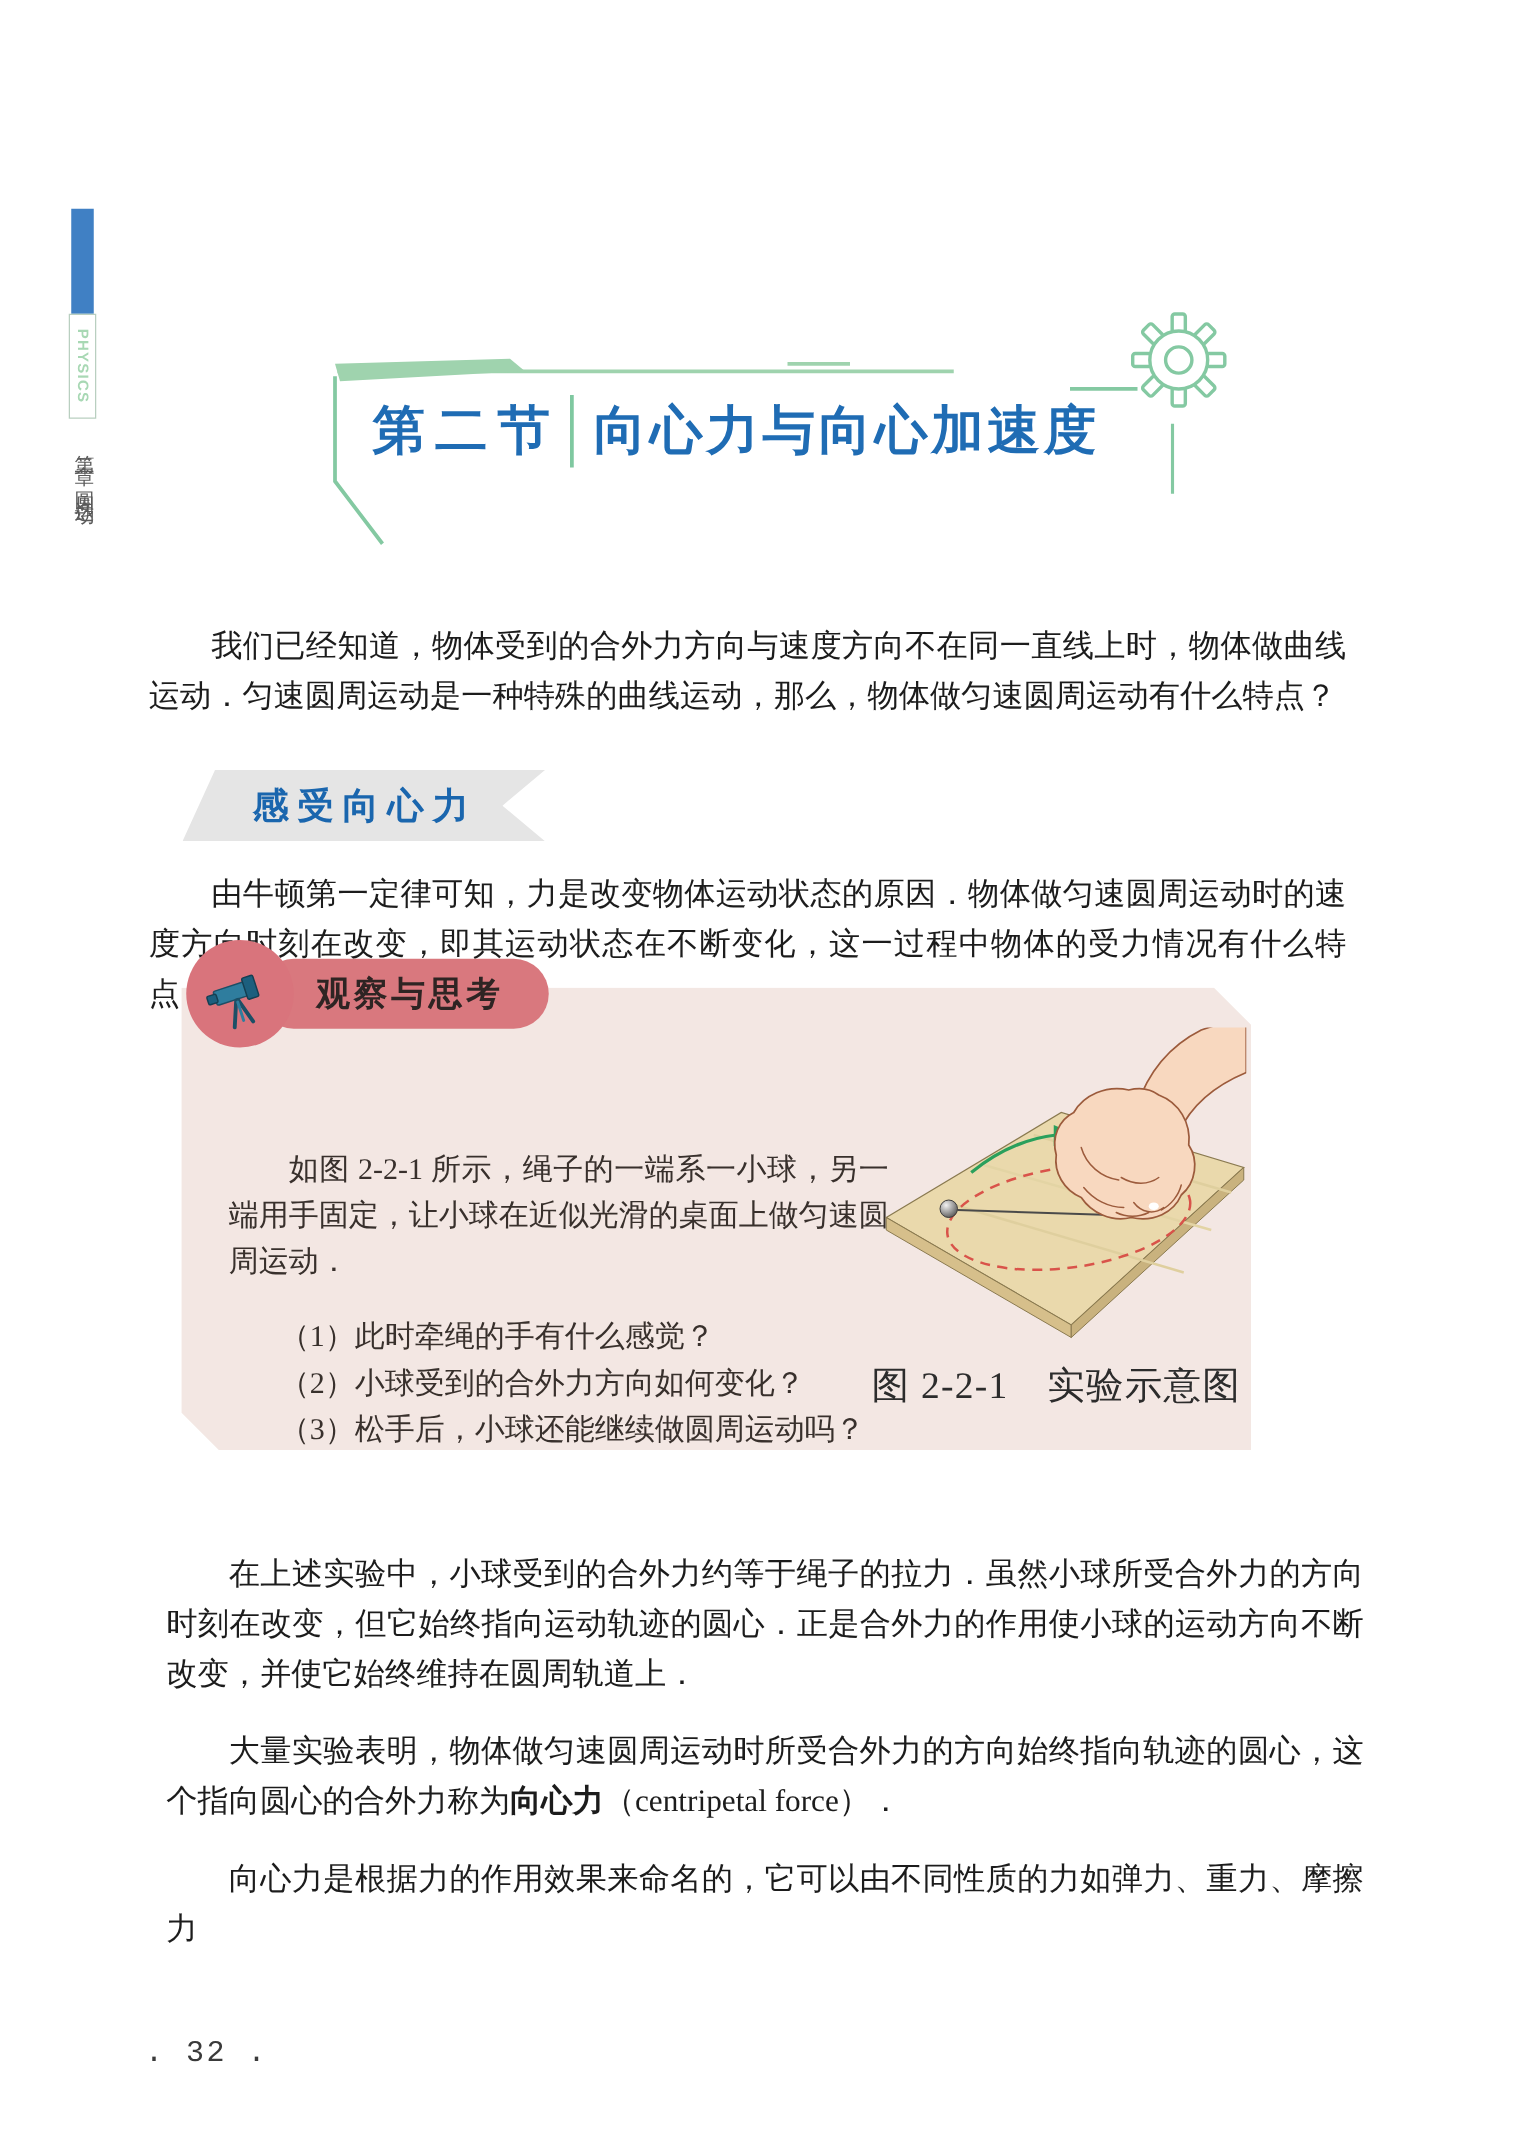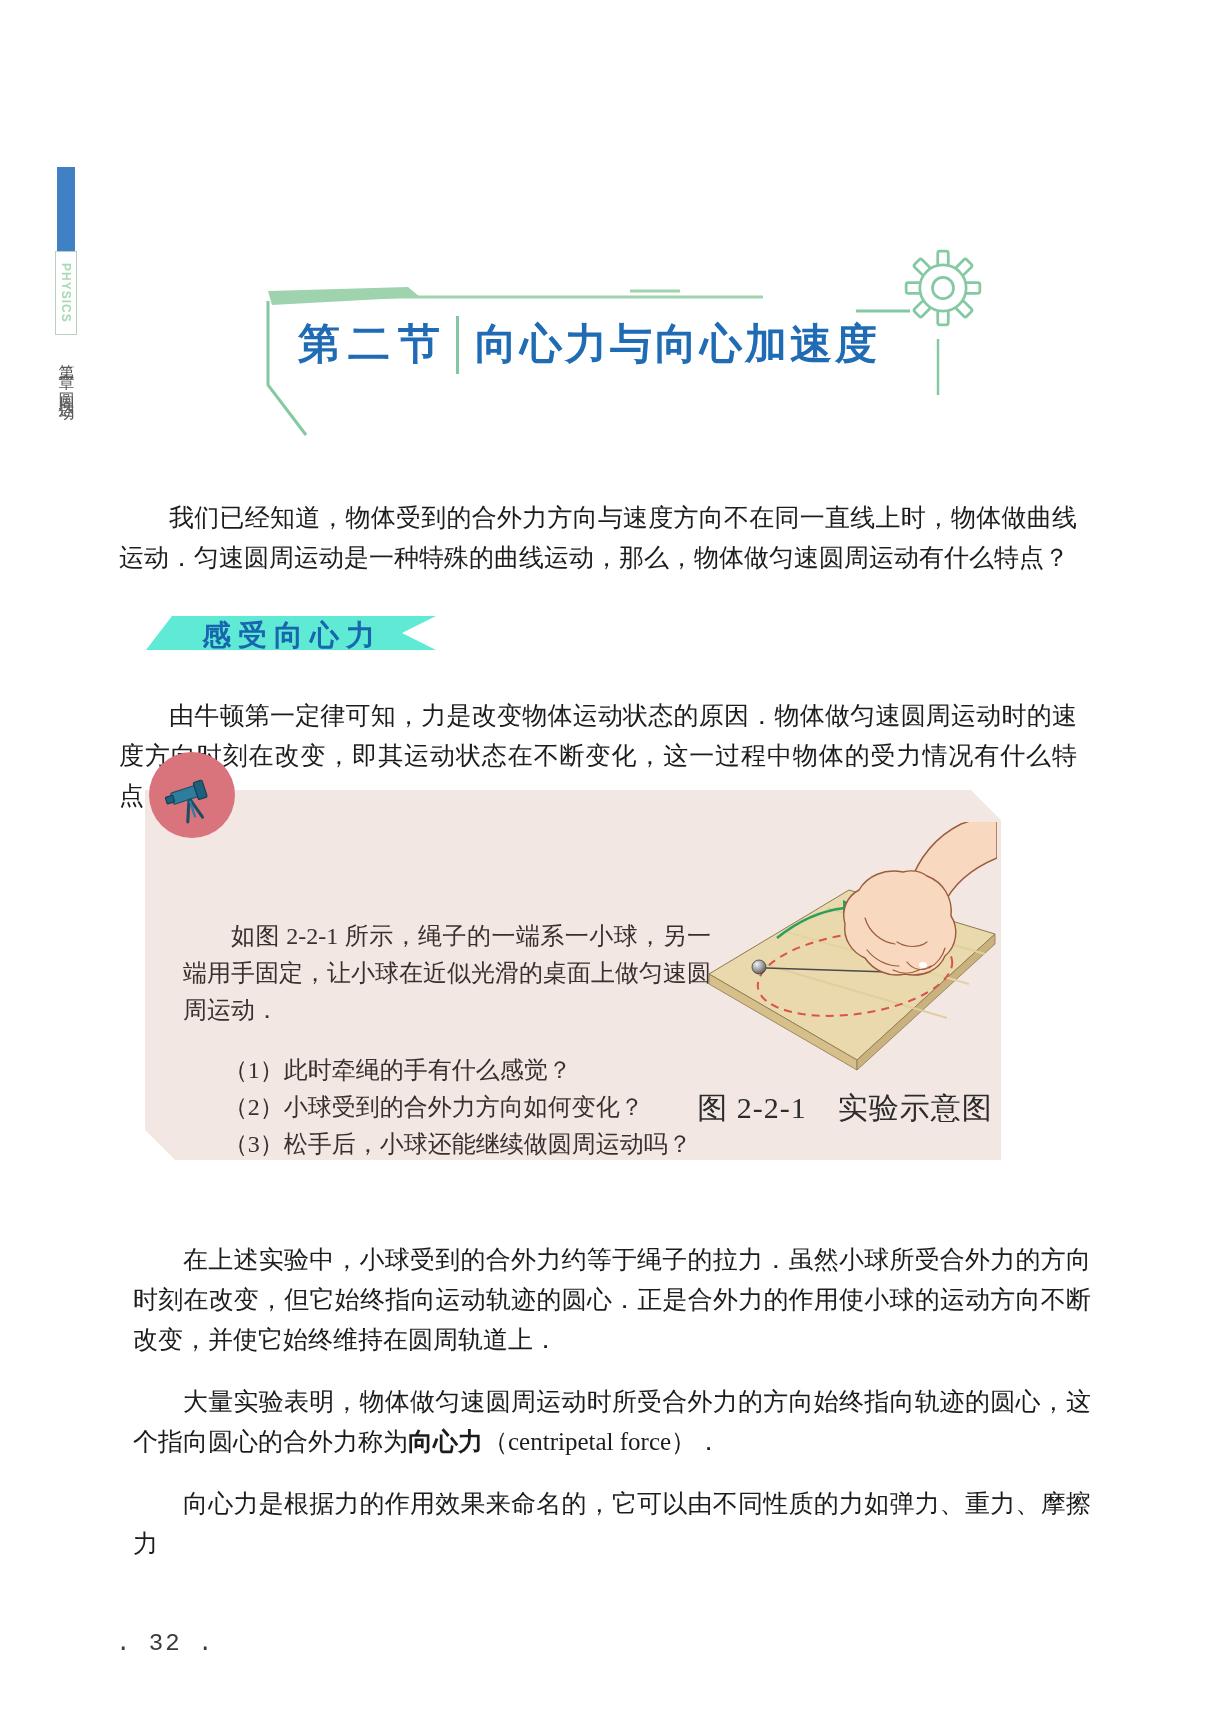--- a/index.html
+++ b/index.html
@@ -47,22 +47,22 @@
   }
   .body-block { position:absolute; left:133px; top:1218px; width:958px; }
   .body-block p {
     font-size:25px; line-height:40px; color:#1c1c1c;
     text-align:justify; text-indent:2em; margin-bottom:4px;margin-top:22px;
   }
   .bold-term { font-weight:bold; }
 
   
   .banner {
-    position:absolute; left:146px; top:616px; width:290px; height:34px;
-    background:#5eead4; display:flex; align-items:flex-start;
+    position:absolute; left:146px; top:616px; width:290px; height:57px;
+    background:#e5e5e5; display:flex; align-items:center;
     clip-path:polygon(26px 0, 100% 0, calc(100% - 34px) 50%, 100% 100%, 0 100%);
   }
   .banner span {
     font-family:"DejaVu Sans","Liberation Sans",sans-serif;
     font-size:29px; font-weight:bold; color:#1a66ae; letter-spacing:7px; padding-left:56px;
   }
 
   
   .activity-wrap { position:absolute; left:145px; top:752px; width:856px; height:408px; }
   .activity-box {
@@ -160,20 +160,23 @@
           <g transform="rotate(-18 38 40)">
             <rect x="14" y="30" width="36" height="15" rx="2" fill="#2f7d9e" stroke="#1c4f66" stroke-width="1.5"></rect>
             <rect x="46" y="26" width="12" height="23" rx="2" fill="#1c5f7e" stroke="#143f52" stroke-width="1.5"></rect>
             <rect x="6" y="33" width="10" height="9" rx="1.5" fill="#1c5f7e" stroke="#143f52" stroke-width="1.5"></rect>
             <line x1="34" y1="46" x2="24" y2="72" stroke="#1c4f66" stroke-width="4" stroke-linecap="round"></line>
             <line x1="36" y1="46" x2="44" y2="72" stroke="#1c4f66" stroke-width="4" stroke-linecap="round"></line>
             <line x1="35" y1="48" x2="35" y2="68" stroke="#2f7d9e" stroke-width="3" stroke-linecap="round"></line>
           </g>
         </svg>
       </div>
+      <div class="badge-pill">
+        <span>观察与思考</span>
+      </div>
     </div>
 
     <div class="activity-text">
       <div class="intro">如图 2-2-1 所示，绳子的一端系一小球，另一端用手固定，让小球在近似光滑的桌面上做匀速圆周运动．</div>
       <div class="q-block">
         <div class="question">（1）此时牵绳的手有什么感觉？</div>
         <div class="question">（2）小球受到的合外力方向如何变化？</div>
         <div class="question">（3）松手后，小球还能继续做圆周运动吗？</div>
       </div>
     </div>

